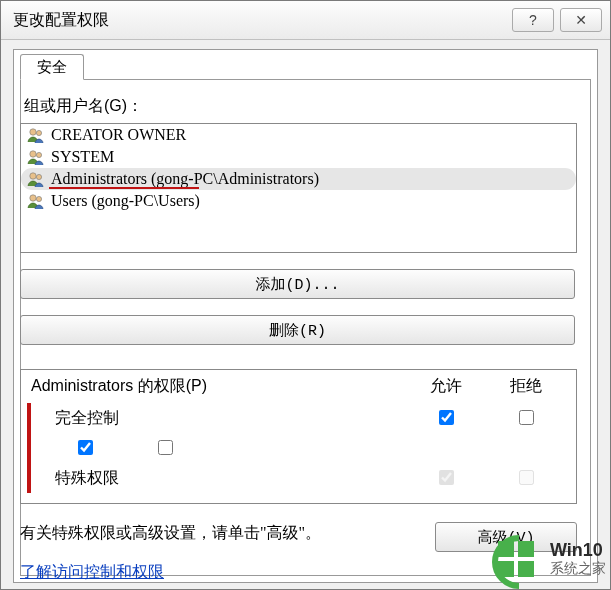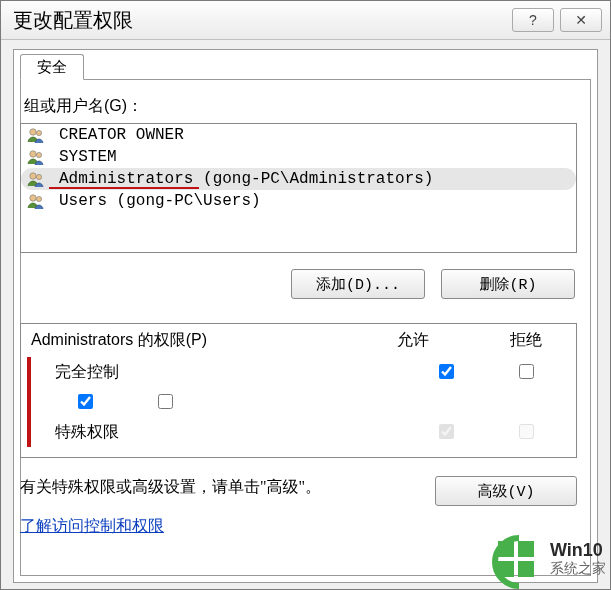--- a/index.html
+++ b/index.html
@@ -20,21 +20,21 @@
     overflow: hidden;
   }
   .titlebar {
     height: 38px;
     background: linear-gradient(#fdfdfd, #ebebeb);
     border-bottom: 1px solid #c0c0c0;
     display: flex;
     align-items: center;
     padding: 0 8px;
   }
-  .title-text { flex: 1; font-size: 20px; padding-left: 4px; }
+  .title-text { flex: 1; font-size: 16px; padding-left: 4px; }
   .title-btn {
     width: 40px; height: 22px;
     border: 1px solid #aaa; border-radius: 3px;
     background: linear-gradient(#fff,#e9e9e9);
     margin-left: 6px;
     display:flex; align-items:center; justify-content:center;
     font-size: 14px; color:#444;
   }
   .client-outer {
     position:absolute; left:12px; top:48px; right:12px; bottom:6px;
@@ -69,54 +69,53 @@
     box-sizing:border-box;
   }
   .group-label { margin: 0 0 6px 4px; font-size:16px; }
   .listbox {
     border:1px solid #888;
     height: 128px;
     background:#fff;
     overflow:hidden;
   }
   .list-item {
-    display:flex; align-items:center; gap:14px;
+    display:flex; align-items:center; gap:6px;
     padding: 2px 6px;
-    font-family: Liberation Mono, monospace;
+    font-family: Liberation Serif, serif;
     font-size: 16px;
     position:relative;
   }
   .list-item.selected { background:#e6e6e6;border-radius:11px; }
   .user-icon {
     width:18px; height:18px; display:inline-block; position:relative;
   }
   .user-icon svg { width:18px; height:18px; display:block; }
   .red-under {
     position:absolute; left:28px; bottom:1px; width:150px; height:2px;
     background: #c01414;
   }
-  .btn-row { display:flex; justify-content:flex-end; gap:16px; margin:16px 2px 0 0; }
+  .btn-row { display:flex; justify-content:flex-end; gap:16px; margin:16px 2px 0 0;flex-direction:column; }
   .btn {
     min-width:112px; height:28px;
     border:1px solid #8a8a8a; border-radius:3px;
     background: linear-gradient(#fdfdfd,#e6e6e6);
     font-size:15px;
     font-family: "SimSun","Courier New",monospace;
     display:flex; align-items:center; justify-content:center;
     padding: 0 10px;
   }
   .perm-box {
     margin-top: 24px;
     border:1px solid #888;
     padding-bottom:10px;
   }
   .perm-header {
     display:flex; align-items:center; padding: 6px 10px 6px 10px;
     font-size:16px;
-    gap:33px;
   }
   .perm-header .spacer { flex:1; }
   .perm-header .col { width:80px; text-align:center; }
   .perm-row {
     display:flex; align-items:center; padding: 4px 10px;
     font-size:16px;
   }
   .perm-row .name { flex:1; padding-left:10px; }
   .perm-row .col { width:80px; text-align:center; }
   .red-bar {

